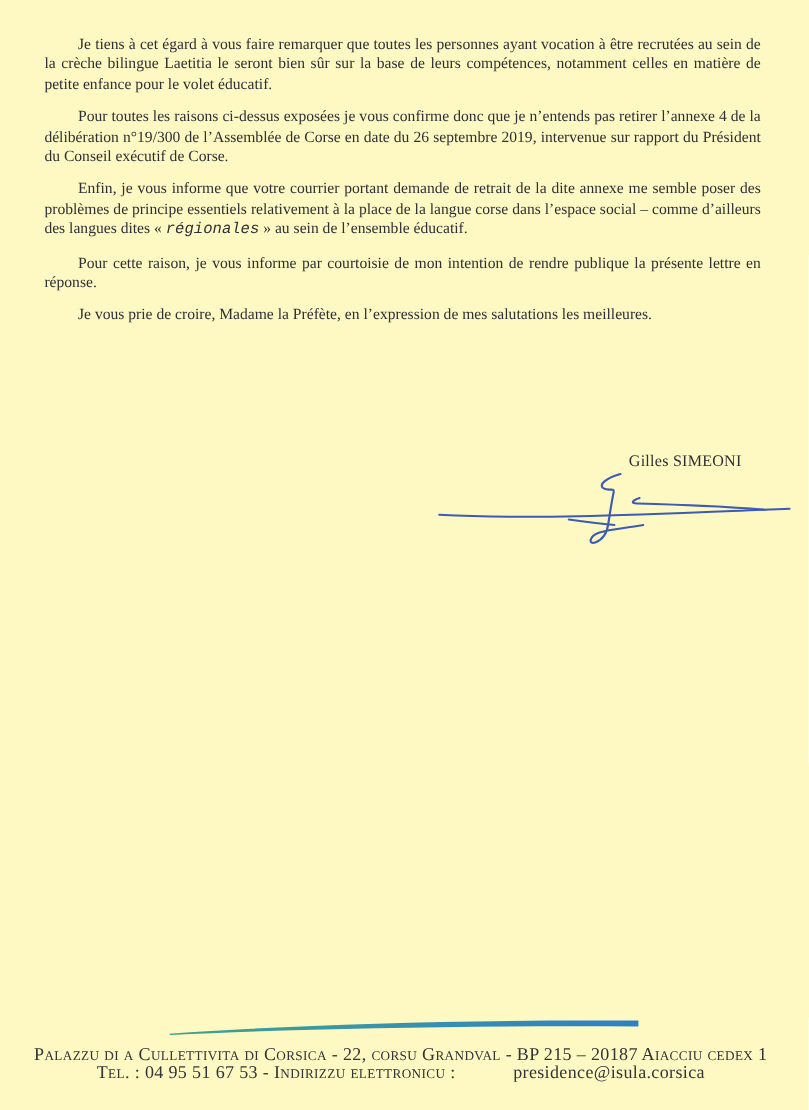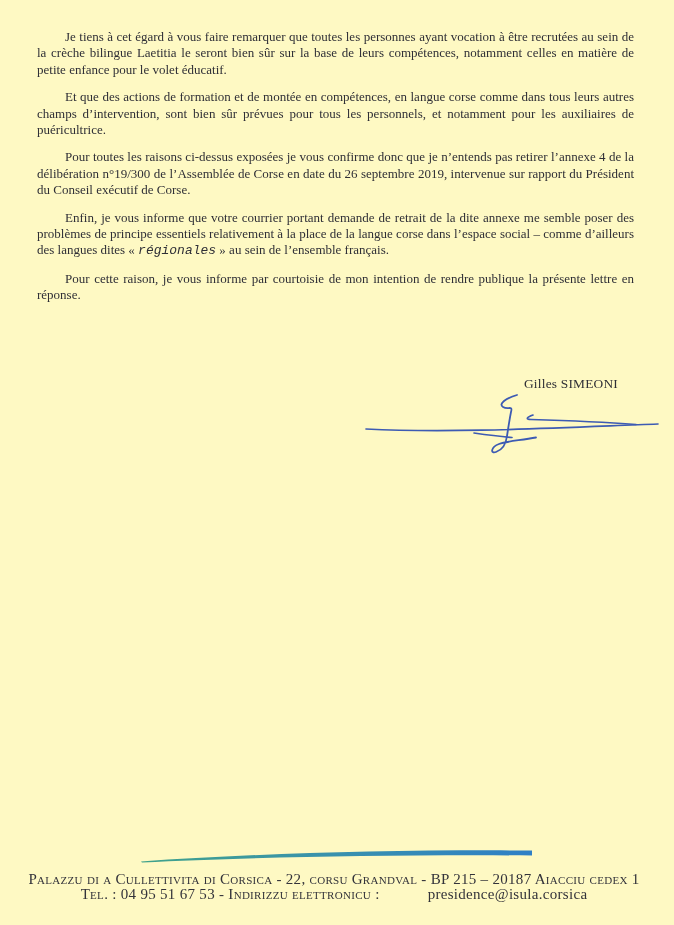--- a/index.html
+++ b/index.html
@@ -72,24 +72,24 @@
     padding-left: 44px;
   }
 </style>
 </head>
 <body>
 
 <div class="page">
 
   <div class="body-text">
     <p class="para"><span>Je tiens à cet égard à vous faire remarquer que toutes les personnes ayant vocation à être recrutées au sein de la crèche bilingue Laetitia le seront bien sûr sur la base de leurs compétences, notamment celles en matière de petite enfance pour le volet éducatif.</span></p>
-    <p class="para"><span>Et que des actions de formation et de montée en compétences, en langue corse comme dans tous leurs autres champs d’intervention, sont bien sûr prévues pour tous les personnels, et notamment pour les auxiliaires de puéricultrice.</span></p>
     <p class="para"><span>Pour toutes les raisons ci-dessus exposées je vous confirme donc que je n’entends pas retirer l’annexe 4 de la délibération n°19/300 de l’Assemblée de Corse en date du 26 septembre 2019, intervenue sur rapport du Président du Conseil exécutif de Corse.</span></p>
-    <p class="para"><span>Enfin, je vous informe que votre courrier portant demande de retrait de la dite annexe me semble poser des problèmes de principe essentiels relativement à la place de la langue corse dans l’espace social – comme d’ailleurs des langues dites « </span><span class="seg-italic">régionales</span><span> » au sein de l’ensemble français.</span></p>
+    <p class="para"><span>Enfin, je vous informe que votre courrier portant demande de retrait de la dite annexe me semble poser des problèmes de principe essentiels relativement à la place de la langue corse dans l’espace social – comme d’ailleurs des langues dites « </span><span class="seg-italic">régionales</span><span> » au sein de l’ensemble éducatif.</span></p>
     <p class="para"><span>Pour cette raison, je vous informe par courtoisie de mon intention de rendre publique la présente lettre en réponse.</span></p>
+    <p class="para"><span>Je vous prie de croire, Madame la Préfète, en l’expression de mes salutations les meilleures.</span></p>
   </div>
 
   <div class="sig-name">Gilles SIMEONI</div>
 
   <svg class="sig-ink" viewBox="0 0 312 78" xmlns="http://www.w3.org/2000/svg">
     <g fill="none" stroke="#3d5bb3" stroke-linecap="round" stroke-linejoin="round">
 
       <path d="M14,43 C98,47.5 200,42 306,38" stroke-width="1.7"></path>
 
       <path d="M122,47 C136,49 148,50.5 160,51.5" stroke-width="1.7"></path>

